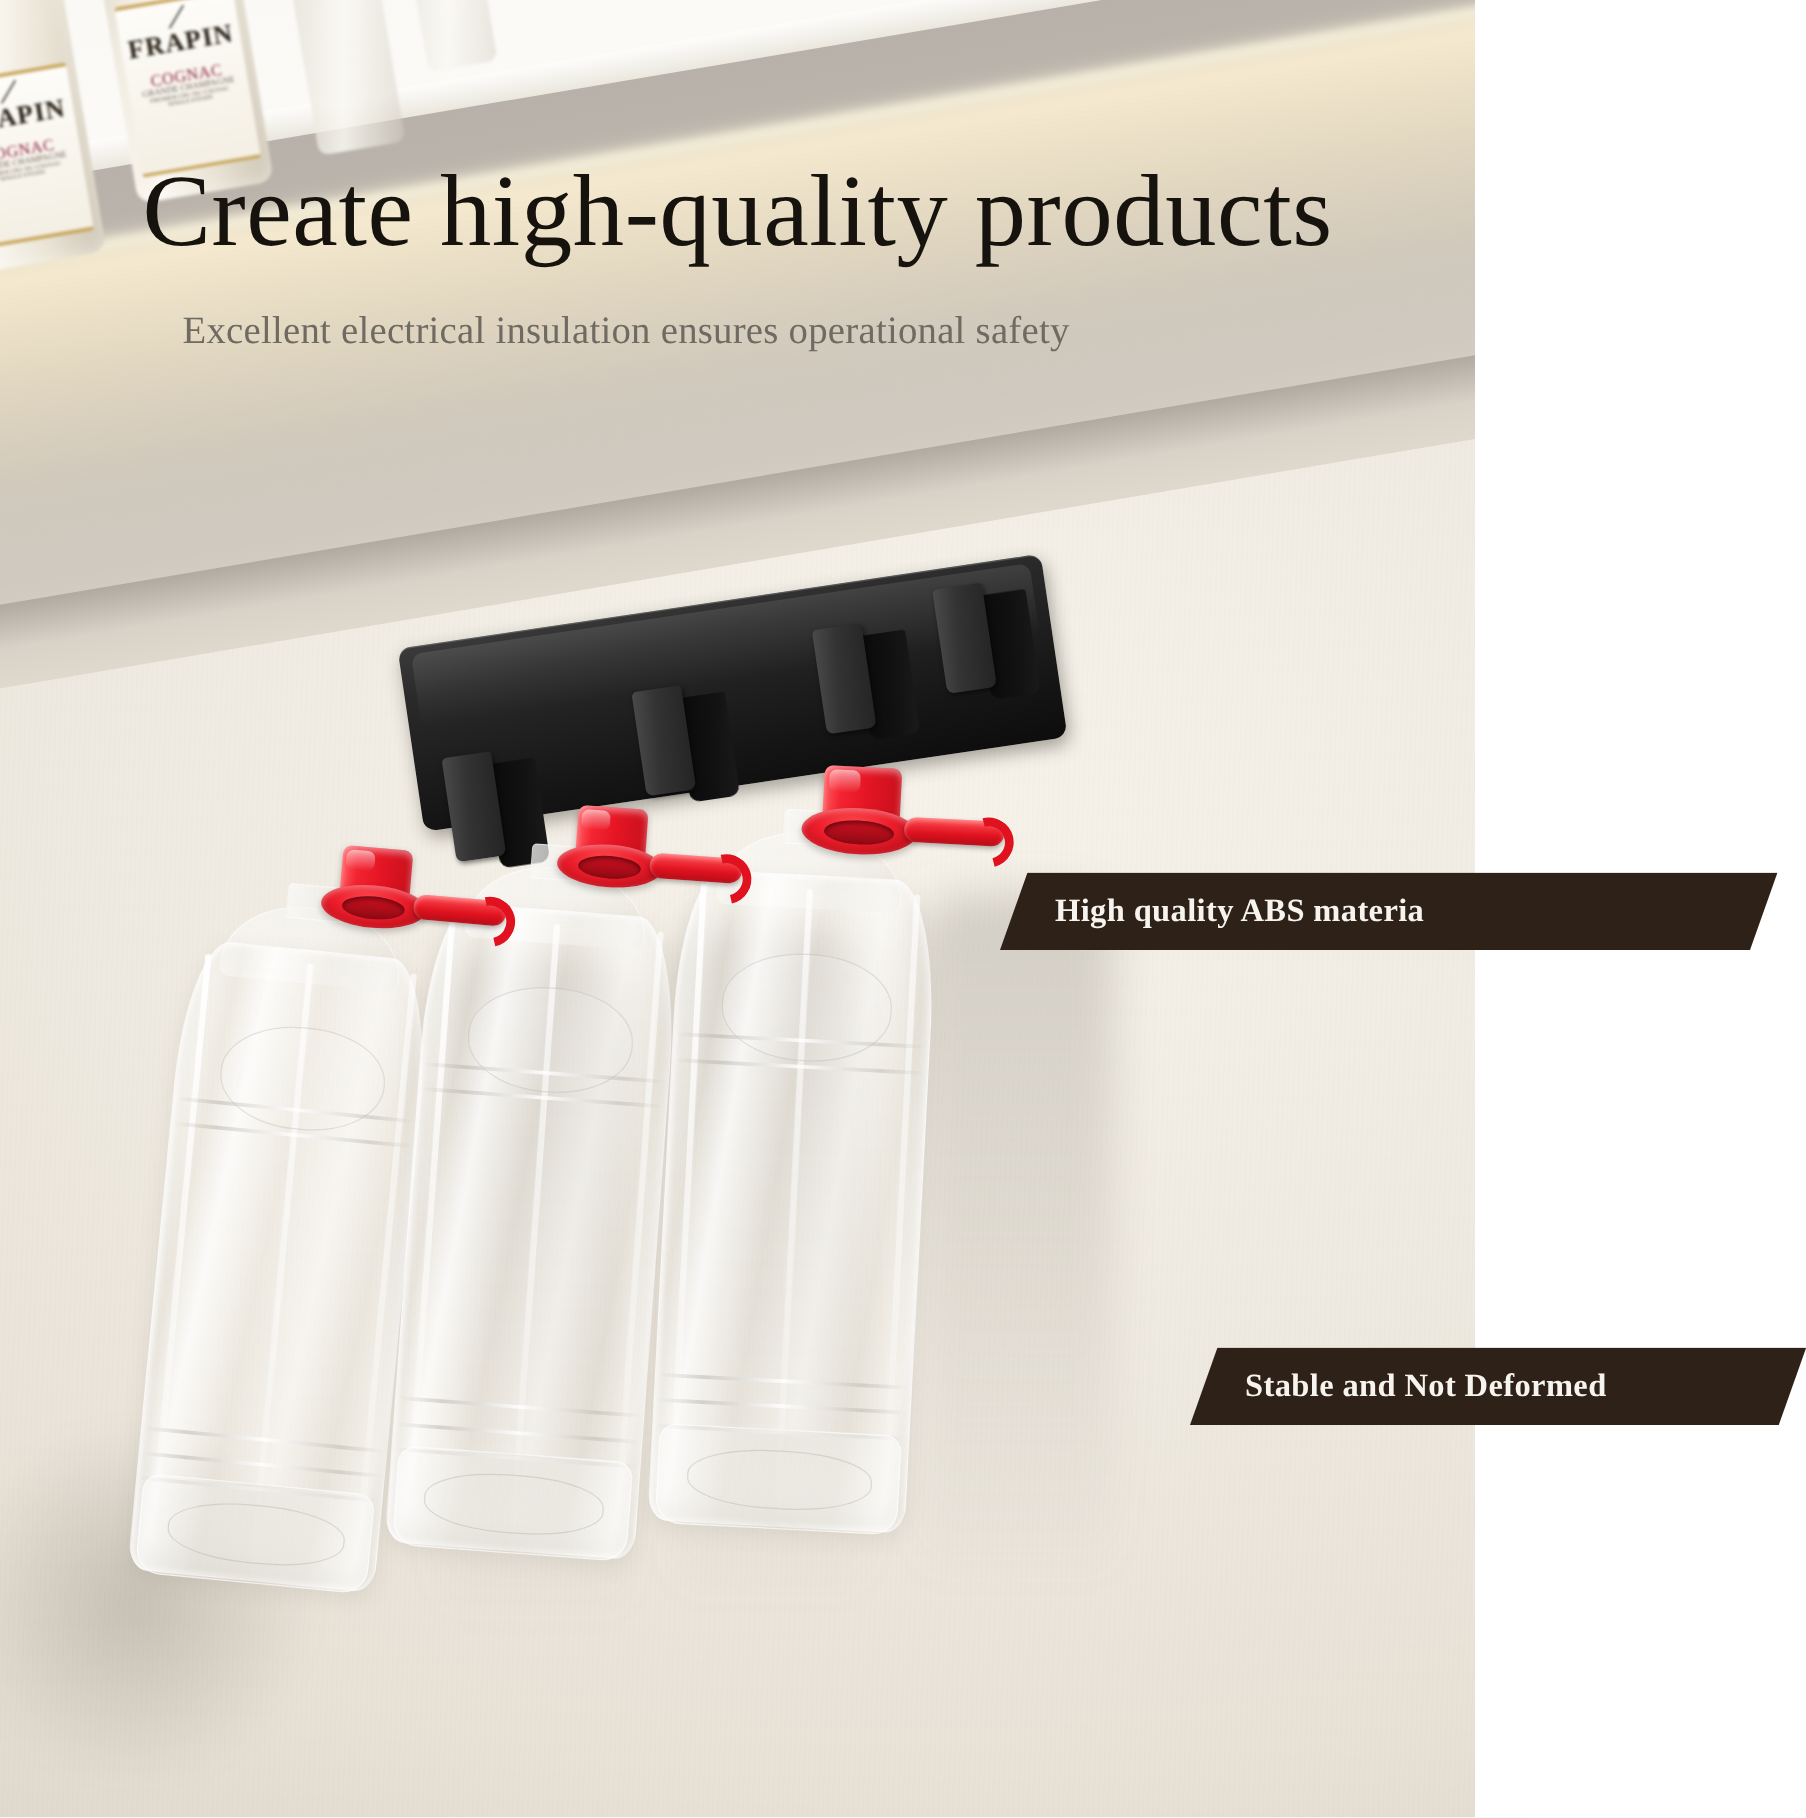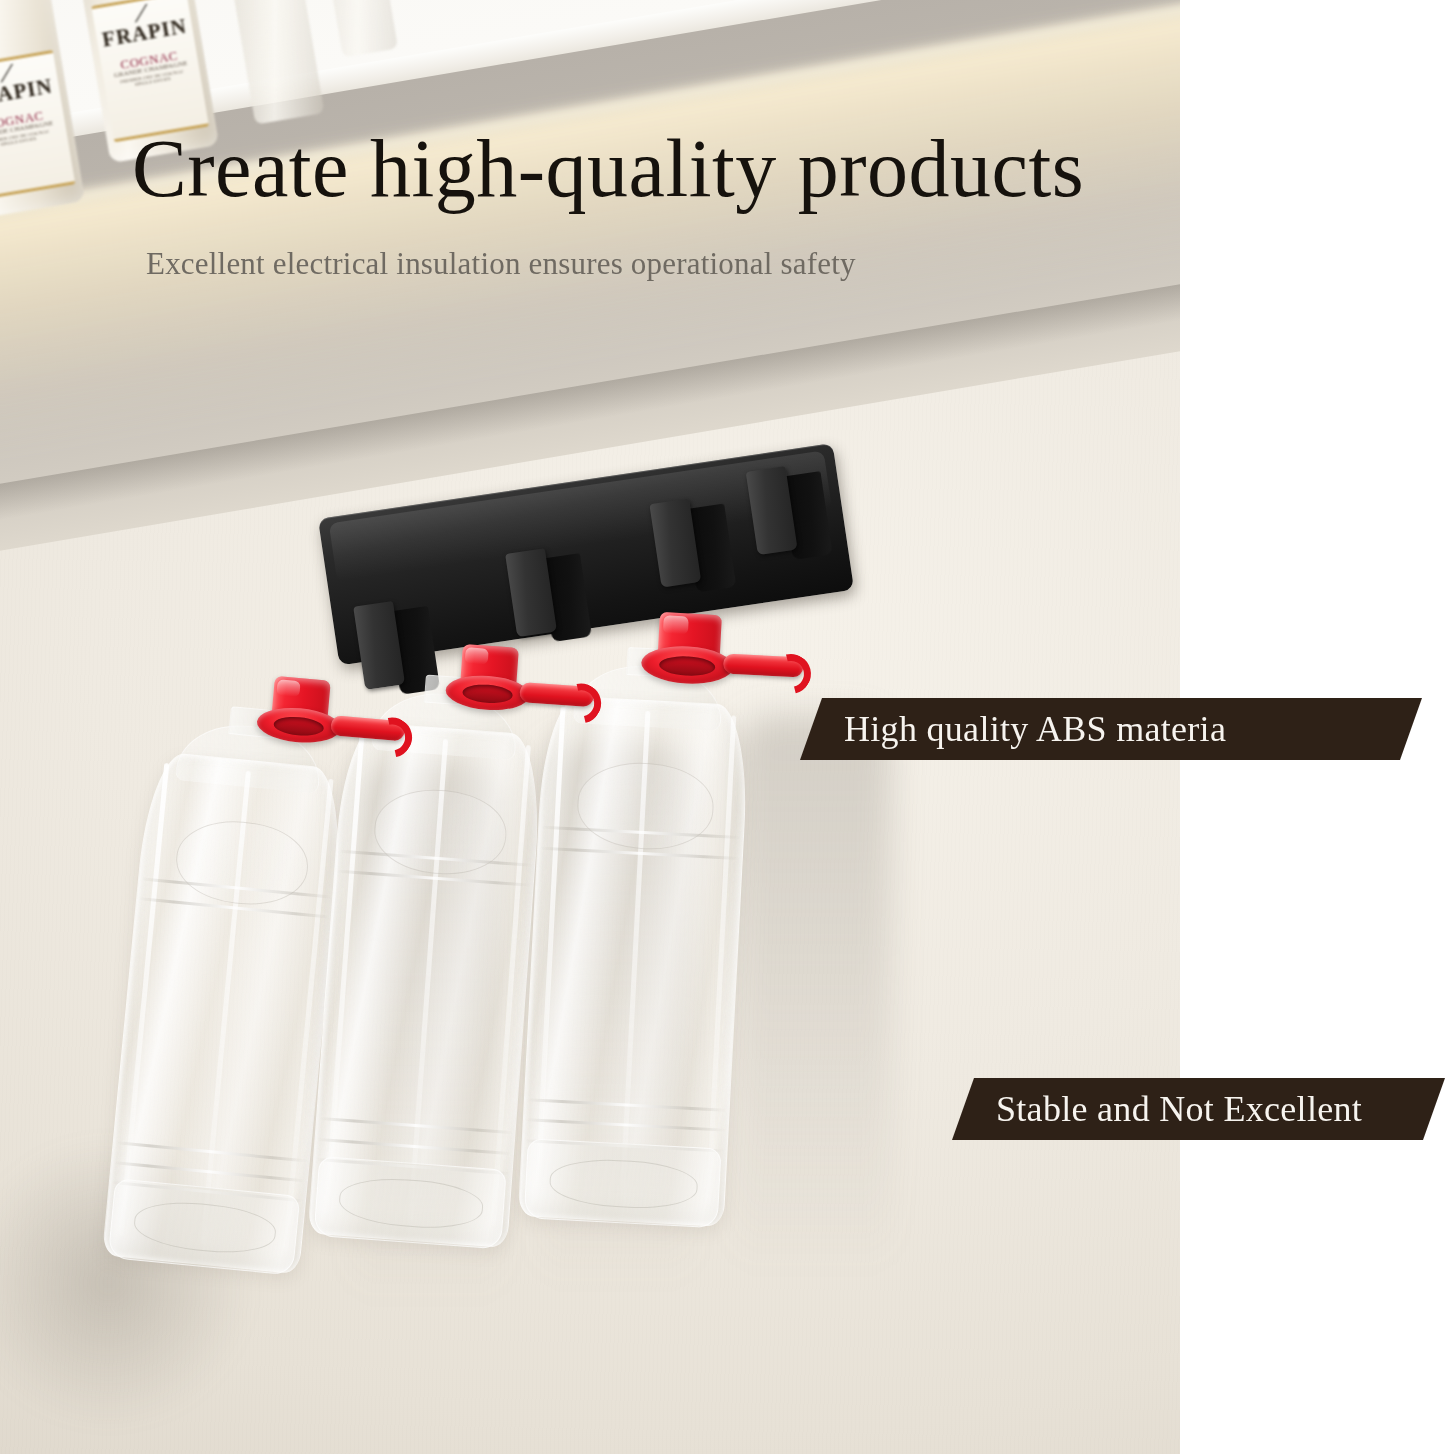--- a/index.html
+++ b/index.html
@@ -231,21 +231,21 @@
     border-radius:40px 40px 22px 22px;
   }
   .corner-shadow{
     position:absolute;left:-40px;top:1120px;width:330px;height:360px;
     background:radial-gradient(60% 55% at 45% 45%, rgba(120,112,100,.30), rgba(120,112,100,0) 72%);
     filter:blur(12px);
   }
 
   
   .headline{
-    position:absolute;left:132px;top:128px;
+    position:absolute;left:114px;top:128px;
     font-family:"Liberation Serif", serif;
     font-size:82px;line-height:1;
     color:#16120d;
     letter-spacing:.5px;
     white-space:nowrap;
     z-index:40;
   }
   .subhead{
     position:absolute;left:146px;top:248px;
     font-family:"Liberation Serif", serif;
@@ -259,24 +259,25 @@
   
   .banner{
     position:absolute;height:62px;
     background:#2e2117;
     display:flex;align-items:center;
     clip-path:polygon(22px 0, 100% 0, calc(100% - 22px) 100%, 0 100%);
     z-index:45;
   }
   .banner span{
     font-family:"Liberation Serif", serif;
-    font-size:36px;color:#f7f4ef;
+    font-size:26px;color:#f7f4ef;
     white-space:nowrap;
     letter-spacing:.3px;
     padding:0 34px 0 44px;
+    font-weight:bold;
   }
   .b1{left:800px;top:698px;width:622px;}
   .b2{left:885px;top:888px;width:560px;}
   .b3{left:952px;top:1078px;width:493px;}
 </style>
 </head>
 <body>
 
 <div class="canvas">
 
@@ -420,16 +421,16 @@
     </div>
   </div>
 
   <div class="headline">Create high-quality products</div>
   <div class="subhead">Excellent electrical insulation ensures operational safety</div>
 
   <div class="banner b1">
     <span>High quality ABS materia</span>
   </div>
   <div class="banner b3">
-    <span>Stable and Not Excellent</span>
+    <span>Stable and Not Deformed</span>
   </div>
 
 </div>
 
 </body></html>

